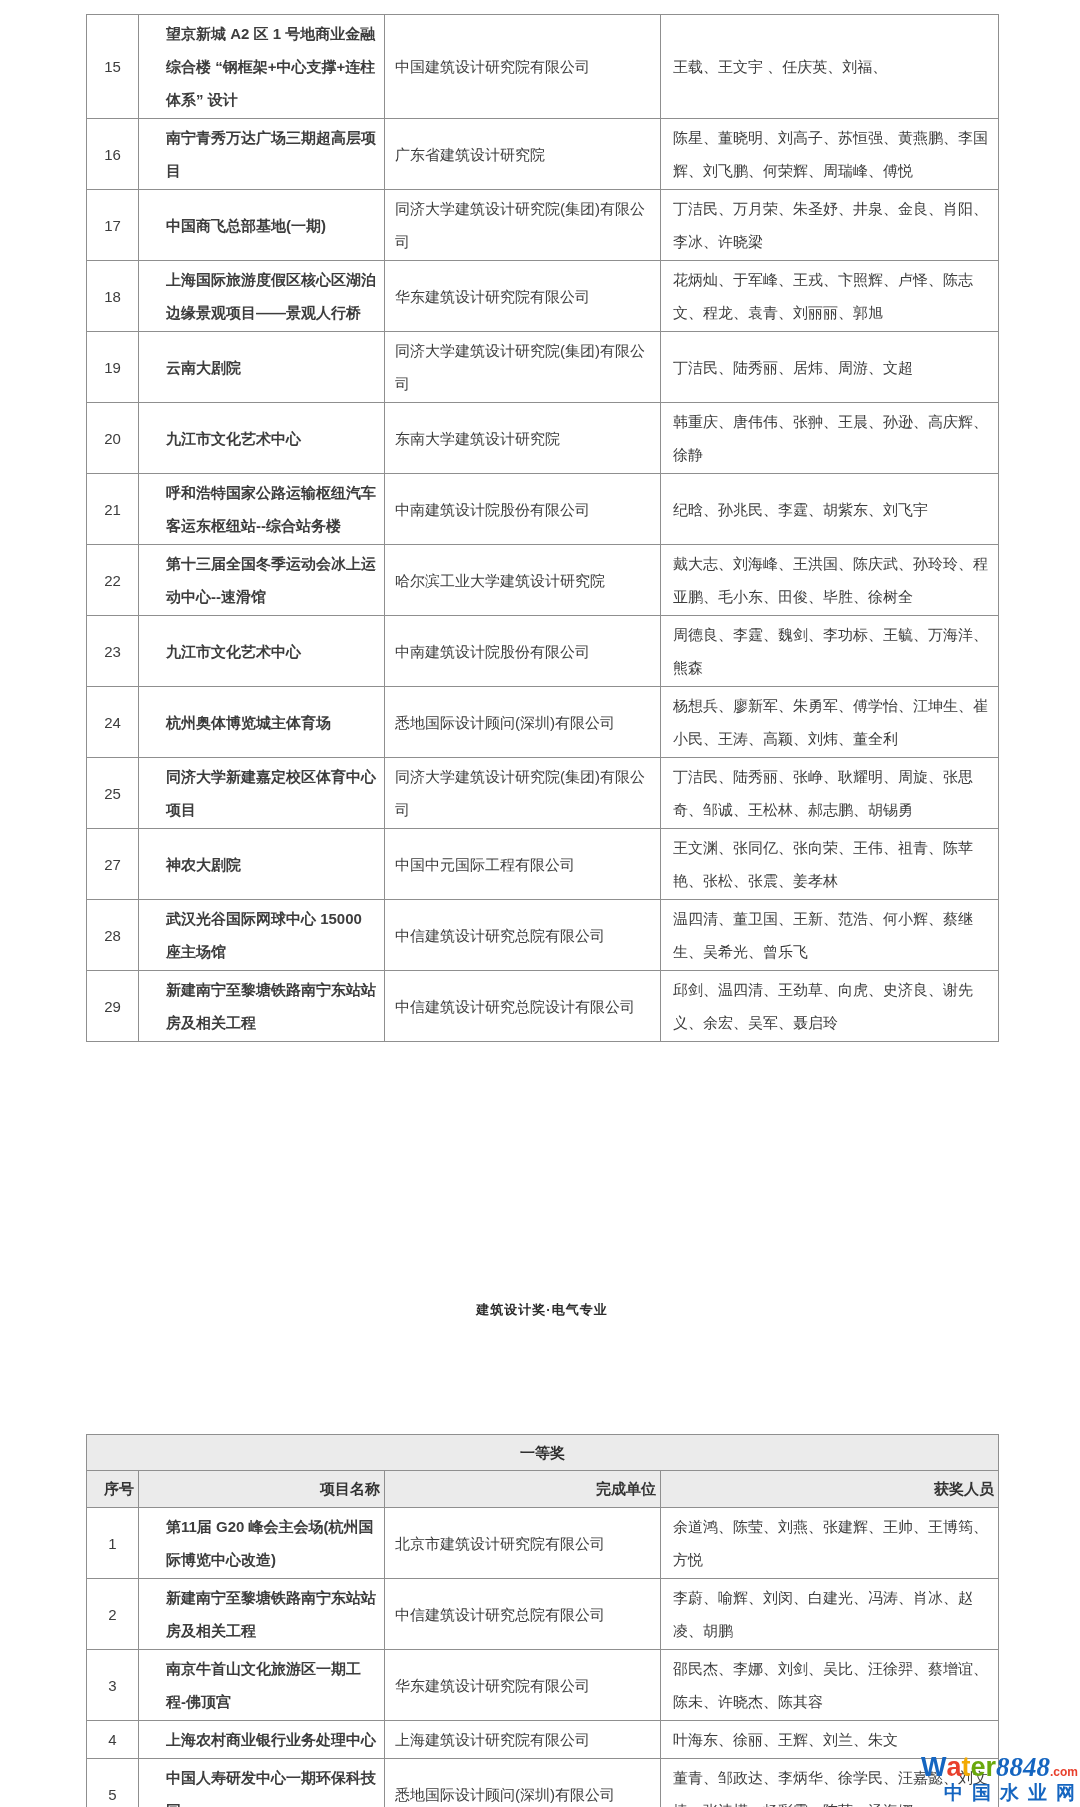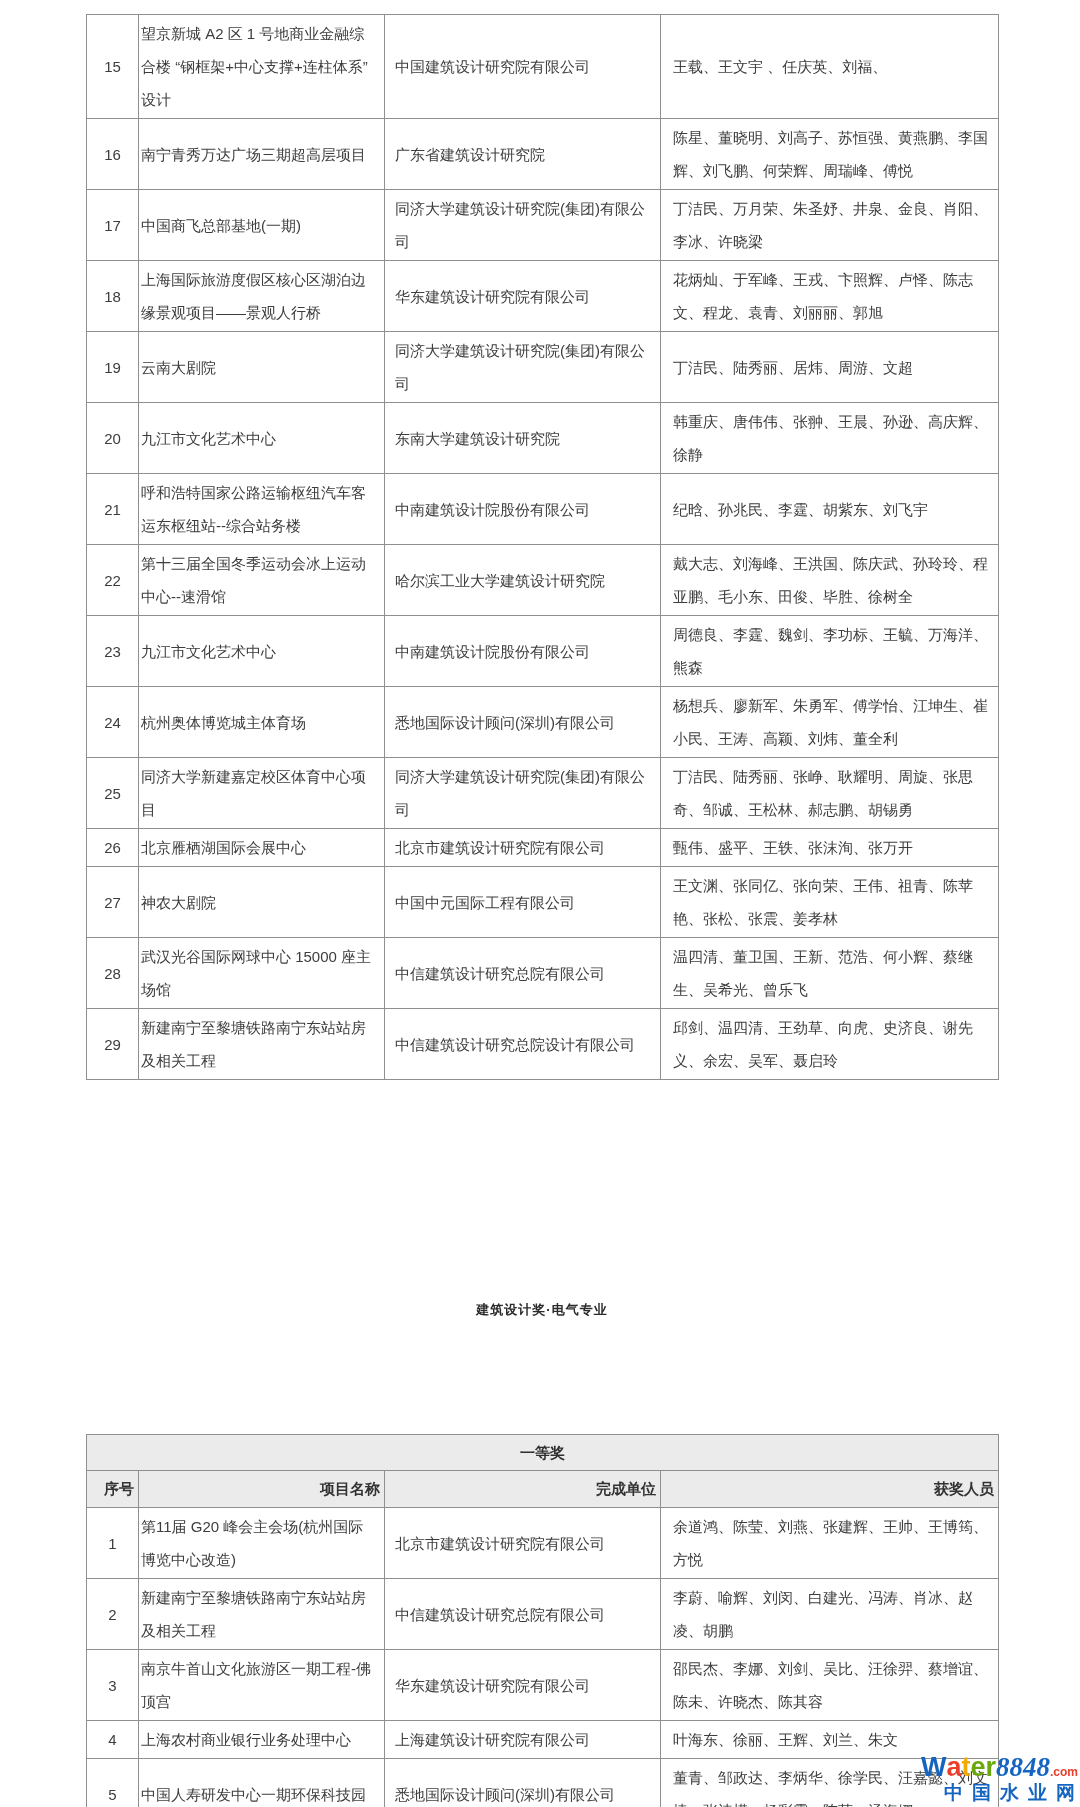--- a/index.html
+++ b/index.html
@@ -7,21 +7,21 @@
     width:1080px;height:1807px;position:relative;overflow:hidden;
     background:#ffffff;color:#3d3d3d;
     font-family:"Liberation Sans","DejaVu Sans",sans-serif;
   }
   table.awards{border-collapse:collapse;table-layout:fixed;width:912px;background:#ffffff;}
   table.awards td,table.awards th{
     border:1px solid #8f8f8f;font-size:15px;line-height:33px;
     vertical-align:middle;word-break:break-all;
   }
   td.c-no{text-align:center;padding:1px 8px;}
-  td.c-project{padding:2px 8px 2px 2px;text-align:left;}
+  td.c-project{padding:2px 8px 2px 27px;text-align:left;font-weight:bold;}
   td.c-company{padding:2px 8px 2px 10px;text-align:left;}
   td.c-people{padding:2px 8px 2px 12px;text-align:left;}
   table.awards th{
     background:#ebebeb;text-align:right;font-weight:bold;
     padding:1px 4px;line-height:34px;font-size:15px;color:#333333;
   }
   td.band-cell{
     background:#ebebeb;text-align:center;font-weight:bold;
     font-size:16px;line-height:38px;color:#2f2f2f;
   }
@@ -118,26 +118,20 @@
           <td class="c-no">24</td>
           <td class="c-project">杭州奥体博览城主体育场</td>
           <td class="c-company">悉地国际设计顾问(深圳)有限公司</td>
           <td class="c-people">杨想兵、廖新军、朱勇军、傅学怡、江坤生、崔小民、王涛、高颖、刘炜、董全利</td>
         </tr>
         <tr>
           <td class="c-no">25</td>
           <td class="c-project">同济大学新建嘉定校区体育中心项目</td>
           <td class="c-company">同济大学建筑设计研究院(集团)有限公司</td>
           <td class="c-people">丁洁民、陆秀丽、张峥、耿耀明、周旋、张思奇、邹诚、王松林、郝志鹏、胡锡勇</td>
-        </tr>
-        <tr>
-          <td class="c-no">26</td>
-          <td class="c-project">北京雁栖湖国际会展中心</td>
-          <td class="c-company">北京市建筑设计研究院有限公司</td>
-          <td class="c-people">甄伟、盛平、王轶、张沫洵、张万开</td>
         </tr>
         <tr>
           <td class="c-no">27</td>
           <td class="c-project">神农大剧院</td>
           <td class="c-company">中国中元国际工程有限公司</td>
           <td class="c-people">王文渊、张同亿、张向荣、王伟、祖青、陈苹艳、张松、张震、姜孝林</td>
         </tr>
         <tr>
           <td class="c-no">28</td>
           <td class="c-project">武汉光谷国际网球中心 15000 座主场馆</td>

